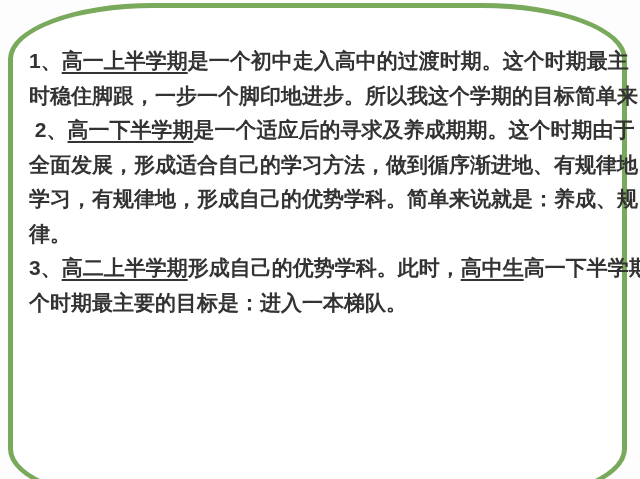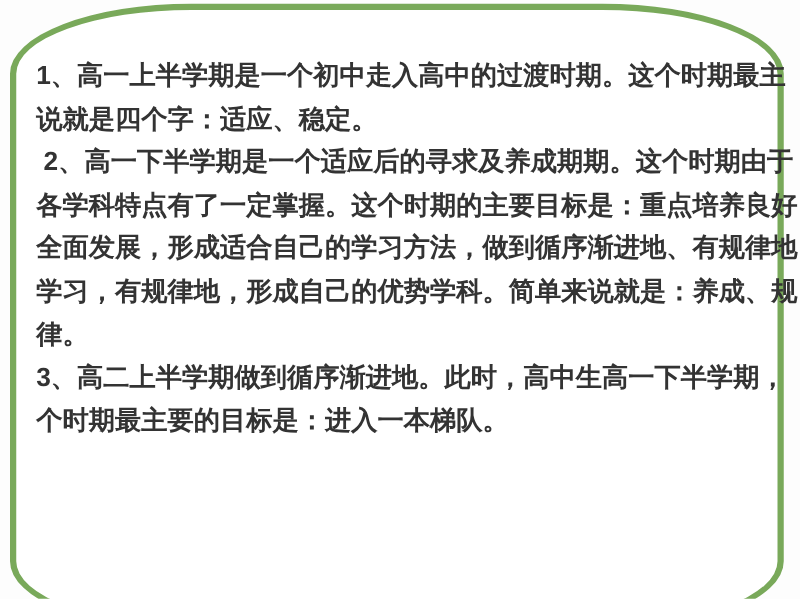--- a/index.html
+++ b/index.html
@@ -34,34 +34,34 @@
     font-size: 21px;
     font-weight: 600;
     letter-spacing: 0px;
   }
   .line {
     height: 34.5px;
     line-height: 34.5px;
     white-space: pre;
   }
   .u {
+    text-decoration: underline;
     text-decoration-thickness: 2px;
     text-underline-offset: 4px;
   }
 </style>
 </head>
 <body>
 
 <div class="frame"></div>
 
 <div class="text-block">
   <div>
       <div class="line"><span class="">1、</span><span class="u">高一上半学期</span><span class="">是一个初中走入高中的过渡时期。这个时期最主</span></div>
-      <div class="line"><span class="">说就是四个字：适应、稳定。</span></div>
+      <div class="line"><span class="">时稳住脚跟，一步一个脚印地进步。所以我这个学期的目标简单来</span></div>
       <div class="line"><span class=""> 2、</span><span class="u">高一下半学期</span><span class="">是一个适应后的寻求及养成期期。这个时期由于</span></div>
-      <div class="line"><span class="">各学科特点有了一定掌握。这个时期的主要目标是：重点培养良好</span></div>
       <div class="line"><span class="">全面发展，形成适合自己的学习方法，做到循序渐进地、有规律地</span></div>
       <div class="line"><span class="">学习，有规律地，形成自己的优势学科。简单来说就是：养成、规</span></div>
       <div class="line"><span class="">律。</span></div>
-      <div class="line"><span class="">3、</span><span class="u">高二上半学期</span><span class="">做到循序渐进地。此时，</span><span class="u">高中生</span><span class="">高一下半学期，</span></div>
+      <div class="line"><span class="">3、</span><span class="u">高二上半学期</span><span class="">形成自己的优势学科。此时，</span><span class="u">高中生</span><span class="">高一下半学期，</span></div>
       <div class="line"><span class="">个时期最主要的目标是：进入一本梯队。</span></div>
     </div>
 </div>
 
 </body></html>

